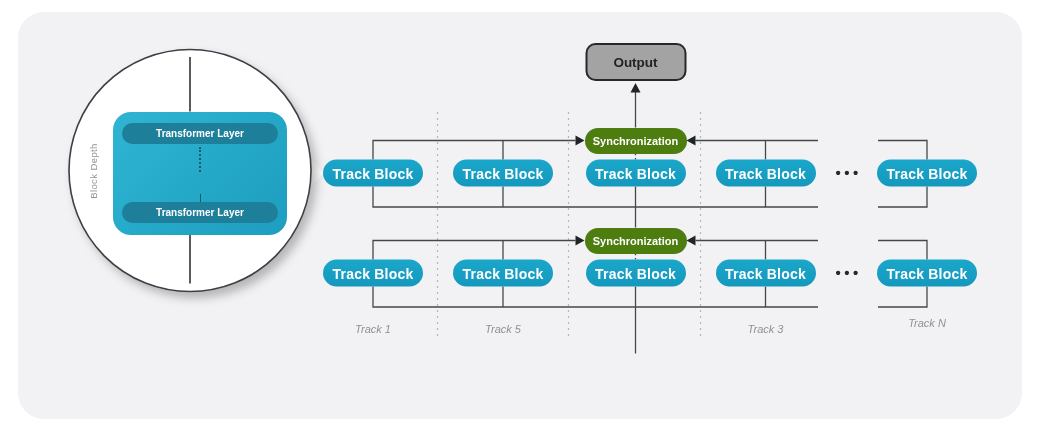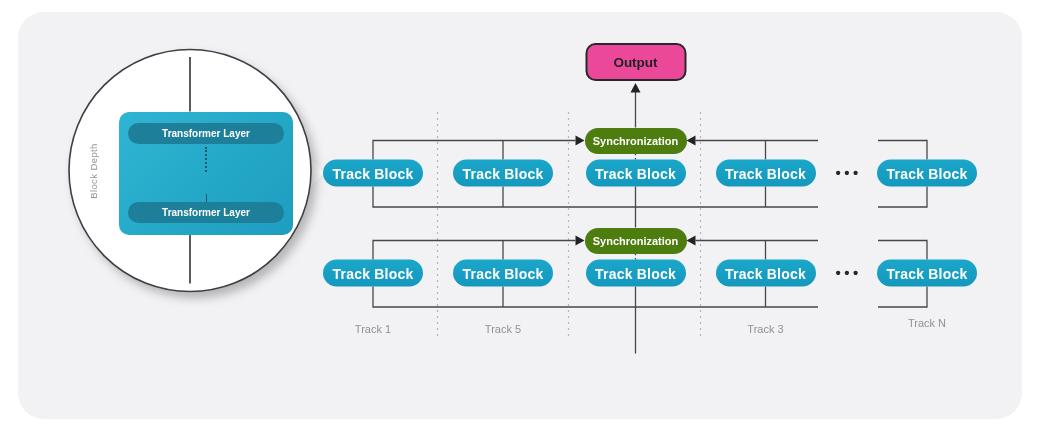--- a/index.html
+++ b/index.html
@@ -22,38 +22,38 @@
     transform:translate(-50%,-50%);white-space:nowrap;
   }
   .sync{
     position:absolute;width:102px;height:26px;border-radius:13px;
     background:#4d7c0f;color:#fff;font-size:11px;font-weight:600;
     display:flex;align-items:center;justify-content:center;
     transform:translate(-50%,-50%);white-space:nowrap;
   }
   .iobox{
     position:absolute;width:101px;height:38px;border-radius:10px;
-    background:#ec4899;border:2px solid #26282b;box-sizing:border-box;
+    background:#a3a3a3;border:2px solid #26282b;box-sizing:border-box;
     color:#1f2224;font-size:13.5px;font-weight:700;
     display:flex;align-items:center;justify-content:center;
     transform:translate(-50%,-50%);white-space:nowrap;
   }
   .tlabel{
     position:absolute;color:#8d9297;font-size:11px;
-    transform:translate(-50%,-50%);white-space:nowrap;
+    transform:translate(-50%,-50%);white-space:nowrap;font-style:italic;
   }
   .dots{
     position:absolute;color:#26292c;font-size:15px;font-weight:700;
     letter-spacing:3.5px;padding-left:3.5px;
     transform:translate(-50%,-54%);white-space:nowrap;
   }
   
   .inset{
-    position:absolute;left:119px;top:111.5px;width:174px;height:123.5px;
-    border-radius:10px;
+    position:absolute;left:113px;top:111.5px;width:174px;height:123.5px;
+    border-radius:18px;
     background:linear-gradient(135deg,#2fb5d3 0%,#24a8c7 55%,#1e9dc0 100%);
   }
   .ipill{
     position:absolute;left:9px;width:156px;height:21px;border-radius:10.5px;
     background:#1d7f9a;color:#fff;font-size:10px;font-weight:700;
     display:flex;align-items:center;justify-content:center;white-space:nowrap;
   }
   .idots{
     position:absolute;left:86px;top:35px;height:25px;width:0;
     border-left:2px dotted #17586c;

